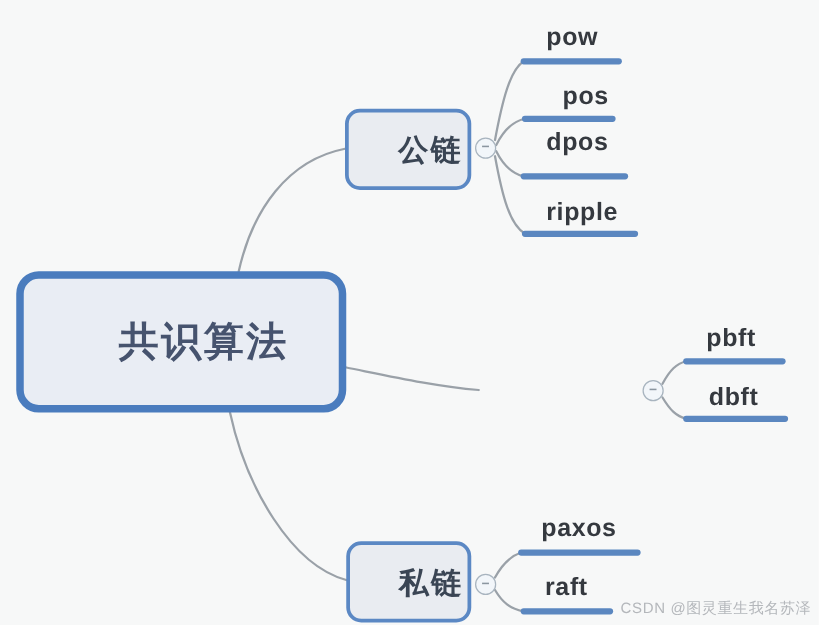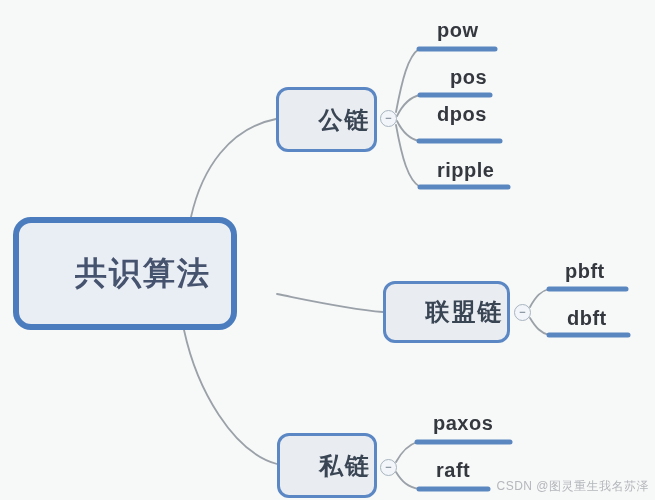--- a/index.html
+++ b/index.html
@@ -16,21 +16,21 @@
   }
   .wires{position:absolute; left:0; top:0; width:655px; height:500px;}
   .wire{fill:none; stroke:var(--connector); stroke-width:1.8px; stroke-linecap:round;}
   .uline{stroke:var(--leaf-underline); stroke-width:5px; stroke-linecap:round;}
   .node{
     position:absolute; box-sizing:border-box;
     display:flex; align-items:center; justify-content:center;
     font-weight:bold; letter-spacing:2px;padding-left:36px;
   }
   .node-root{
-    left:13px; top:217px; width:224px; height:113px;
+    left:13px; top:217px; width:264px; height:113px;
     background:var(--root-fill); border:6px solid var(--root-border);
     border-radius:18px; font-size:32px; color:var(--root-text);
   }
   .node-branch{
     background:var(--node-fill); border:3.5px solid var(--node-border);
     border-radius:12px; font-size:24px; color:var(--node-text);
   }
   .node-public{left:276px; top:87px; width:101px; height:65px;}
   .node-consortium{left:383px; top:281px; width:127px; height:62px;}
   .node-private{left:277px; top:433px; width:100px; height:65px;}
@@ -97,23 +97,20 @@
     <span>共识算法</span>
   </div>
 
   <div class="node node-branch node-public">
     <span>公链</span>
   </div>
   <div class="collapse collapse-public">
     <span>−</span>
   </div>
 
-  <div class="node node-branch node-consortium">
-    <span>联盟链</span>
-  </div>
   <div class="collapse collapse-consortium">
     <span>−</span>
   </div>
 
   <div class="node node-branch node-private">
     <span>私链</span>
   </div>
   <div class="collapse collapse-private">
     <span>−</span>
   </div>

